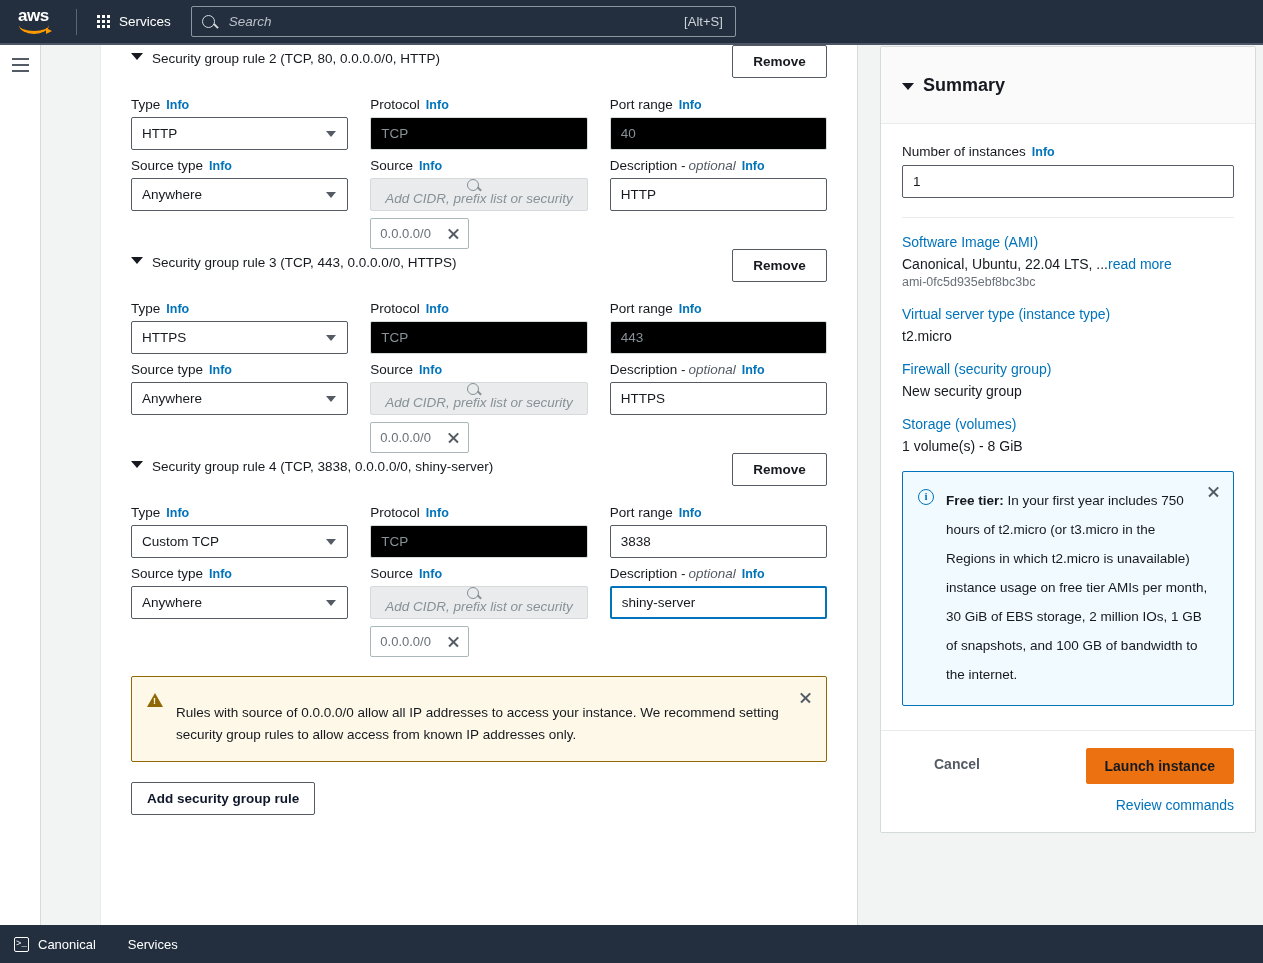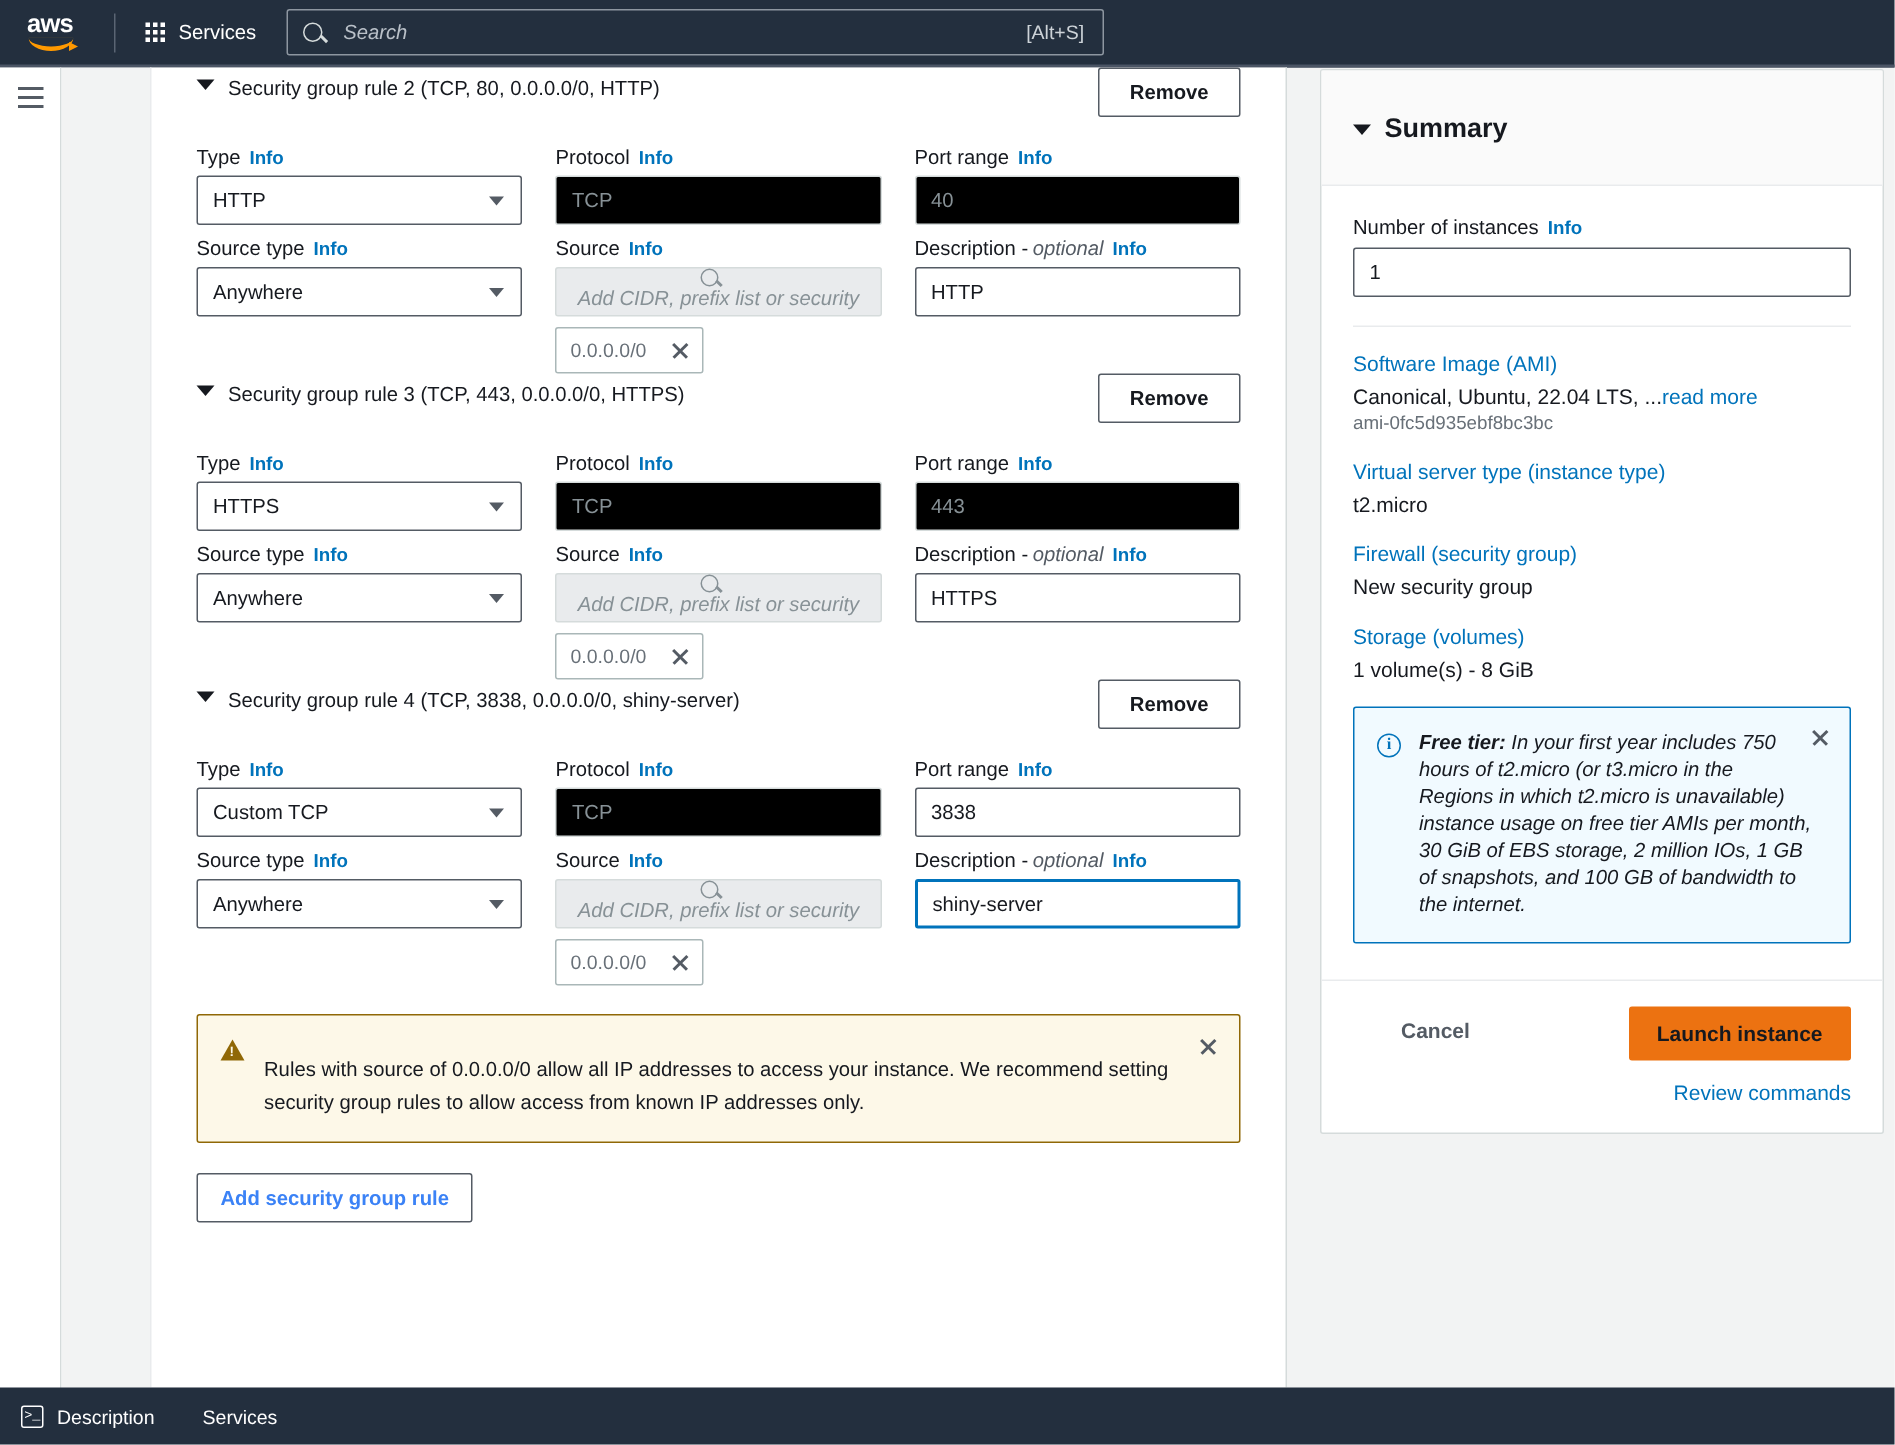--- a/index.html
+++ b/index.html
@@ -131,21 +131,21 @@
   .warn-tri::after {
     content:"!"; position: absolute; left: -2px; top: 3px; color: #fdf8e8;
     font-size: 9px; font-weight: bold; line-height: 10px; font-family: "Liberation Sans", sans-serif;
   }
   #warn-text { font-size: 13.5px; color: #16191f; line-height: 22px; max-width: 640px; margin-top: 12px; }
   #warn-close { position: absolute; right: 14px; top: 14px; }
 
   #add-rule-btn {
     margin: 20px 0 0 29px; height: 33px; padding: 0 15px; background: #fff;
     border: 1px solid #545b64; border-radius: 2px; font-size: 13.5px; font-weight: bold;
-    color: #3b82f6; cursor: pointer; font-family: "Liberation Sans", sans-serif;
+    color: #0f172a; cursor: pointer; font-family: "Liberation Sans", sans-serif;
   }
 
   
   #summary-panel {
     position: absolute; top: 46px; left: 880px; width: 376px; background: #fff;
     border: 1px solid #d5dbdb; border-radius: 2px;
   }
   #summary-head {
     height: 77px; display: flex; align-items: center; padding-left: 21px;
     border-bottom: 1px solid #e9ebed; background: #fafafa;
@@ -167,21 +167,21 @@
 
   #freetier-box {
     margin: 9px 21px 0 21px; border: 1px solid #0073bb; background: #f1faff;
     border-radius: 2px; padding: 14px 14px 16px 15px; display: flex; position: relative;
   }
   .info-circle {
     width: 16px; height: 16px; border-radius: 50%; border: 1.6px solid #0073bb;
     color: #0073bb; font-size: 11px; font-weight: bold; line-height: 13px; text-align: center;
     flex: none; margin-right: 12px; margin-top: 3px; font-family: "Liberation Serif", serif;
   }
-  #freetier-text { font-size: 13.5px; color: #16191f; line-height: 18px; max-width: 262px; font-style: italic; }
+  #freetier-text { font-size: 13.5px; color: #16191f; line-height: 29px; max-width: 262px; }
   #freetier-text b { font-weight: bold; }
   #freetier-close { position: absolute; right: 13px; top: 13px; }
 
   #summary-footer {
     margin-top: 24px; border-top: 1px solid #e9ebed; padding: 17px 21px 19px 21px;
     display: flex; align-items: flex-start; justify-content: space-between;
   }
   #cancel-btn {
     background: none; border: none; font-size: 14px; font-weight: bold; color: #545b64;
     cursor: pointer; padding: 8px 10px; margin-left: 22px; font-family: "Liberation Sans", sans-serif;
@@ -527,18 +527,18 @@
     <div class="launch-col">
       <button id="launch-btn">Launch instance</button>
       <span id="review-commands">Review commands</span>
     </div>
   </div>
 </div>
 
 <div id="bottombar">
   <div class="bb-item">
     <span class="shell-icon">&gt;_</span>
-    <span>Description</span>
+    <span>Canonical</span>
   </div>
   <div class="bb-item" id="feedback-item">
     <span>Services</span>
   </div>
 </div>
 
 </body></html>

